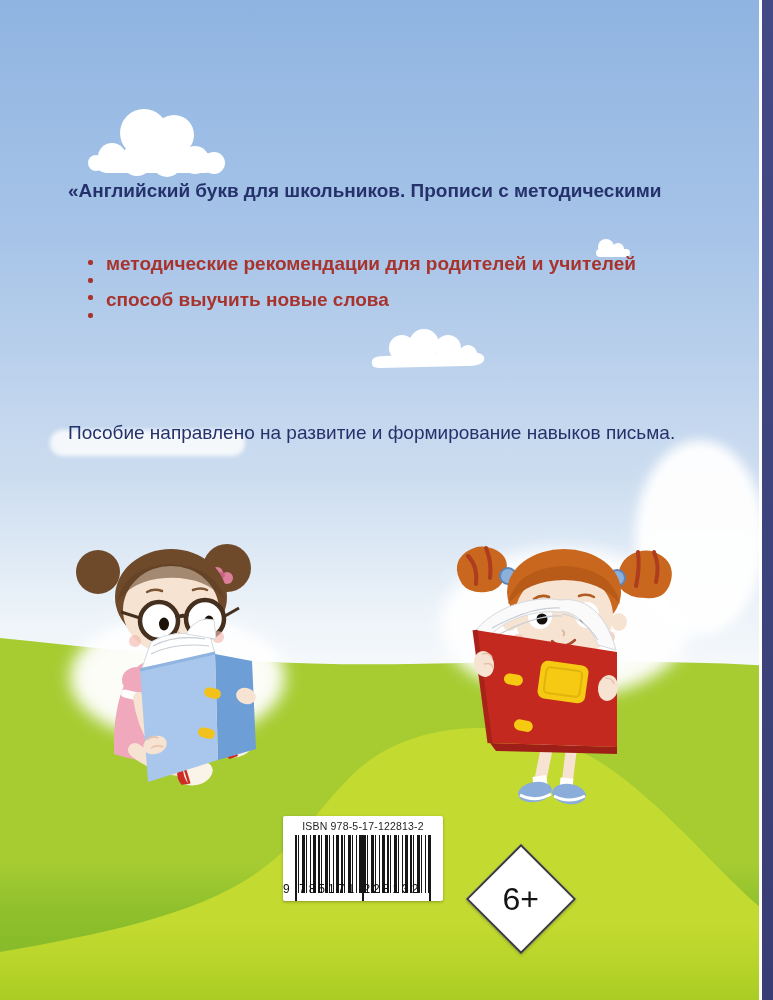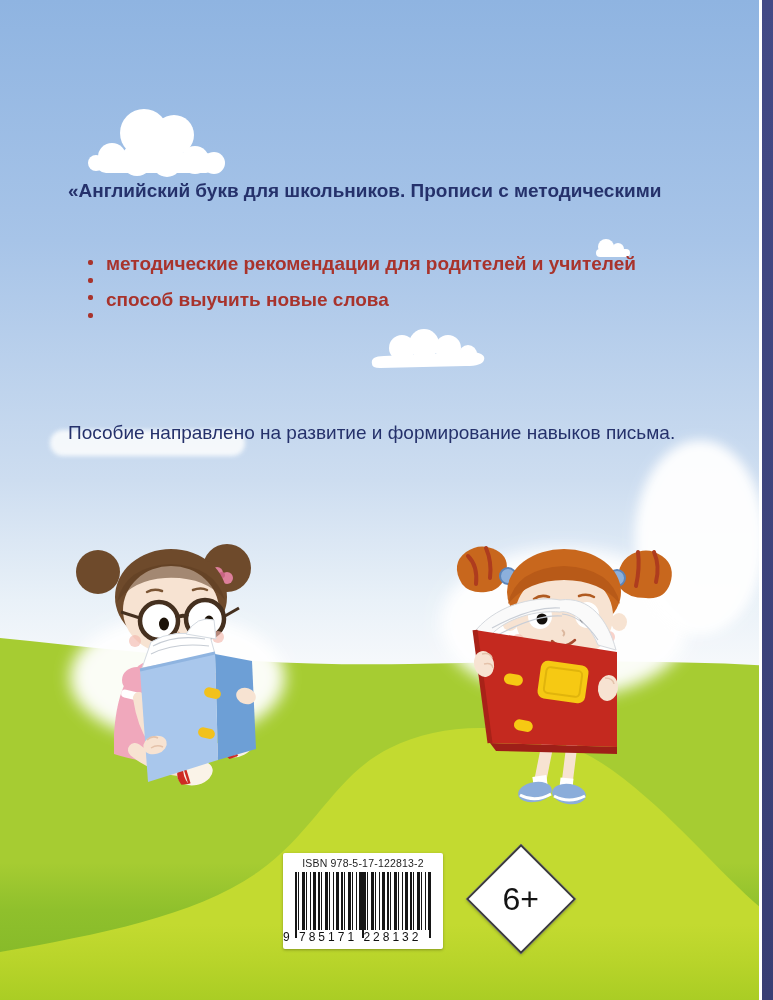--- a/index.html
+++ b/index.html
@@ -20,21 +20,21 @@
   .dot{flex:0 0 auto;width:5px;height:5px;border-radius:2px;background:var(--text-red,#a8332c);margin:0 13px 3px 16px;align-self:center;}
   .para{top:385px;font-size:19px;line-height:29px;font-weight:400;color:var(--text-navy,#25316b);z-index:6;}
   .para span{display:block;margin-top:33px;}
   
   .hills{position:absolute;inset:0;z-index:1;}
   .hills2{position:absolute;inset:0;z-index:3;}
   .horizon-cloud{z-index:2;}
   
   .girl{position:absolute;z-index:4;}
   
-  .barcode-box{position:absolute;left:283px;top:853px;width:160px;height:96px;background:#fff;z-index:5;border-radius:2px;box-shadow:0 1px 3px rgba(0,0,0,.3);}
+  .barcode-box{position:absolute;left:283px;top:816px;width:160px;height:85px;background:#fff;z-index:5;border-radius:2px;box-shadow:0 1px 3px rgba(0,0,0,.3);}
   .isbn{position:absolute;top:4px;left:0;width:100%;text-align:center;font-size:10.5px;letter-spacing:.2px;color:#1e1e1e;}
   .bars{position:absolute;left:12px;top:19px;width:136px;height:58px;
     background:repeating-linear-gradient(90deg,
       #161616 0 2px,#fff 2px 3px,#161616 3px 4px,#fff 4px 7px,
       #161616 7px 10px,#fff 10px 11px,#161616 11px 12px,#fff 12px 15px,
       #161616 15px 16px,#fff 16px 18px,#161616 18px 21px,#fff 21px 23px);}
   .guard{position:absolute;top:19px;width:2px;height:66px;background:#161616;}
   .g1{left:12px}.g2{left:79px}.g3{left:146px}
   .digits{position:absolute;bottom:5px;left:0;width:100%;text-align:left;font-size:12px;letter-spacing:3px;color:#111;}
   .badge{position:absolute;left:482px;top:860px;width:74px;height:74px;background:#fff;border:2px solid #3c3c3c;transform:rotate(45deg);z-index:5;box-shadow:1px 1px 3px rgba(0,0,0,.25);display:flex;align-items:center;justify-content:center;}

